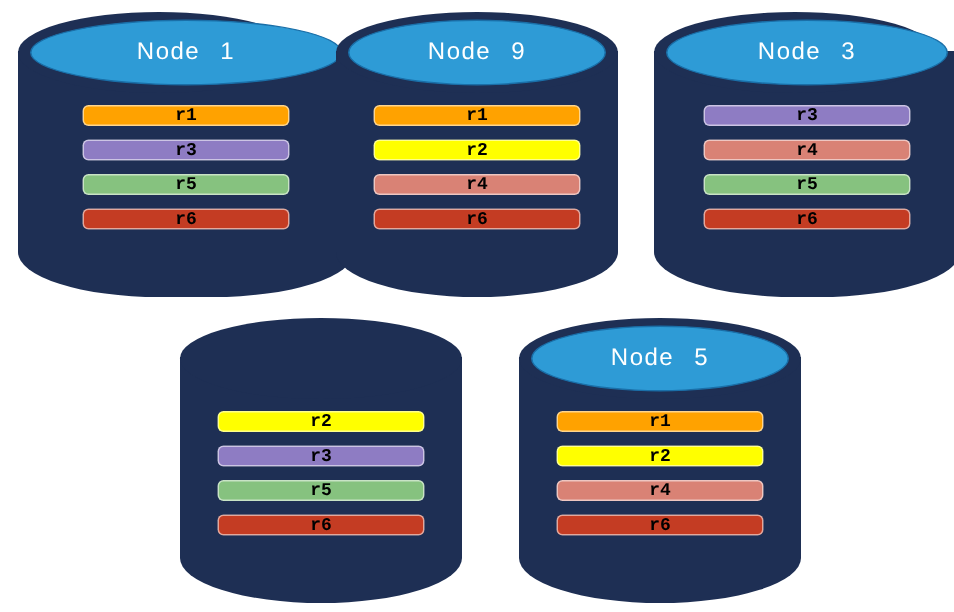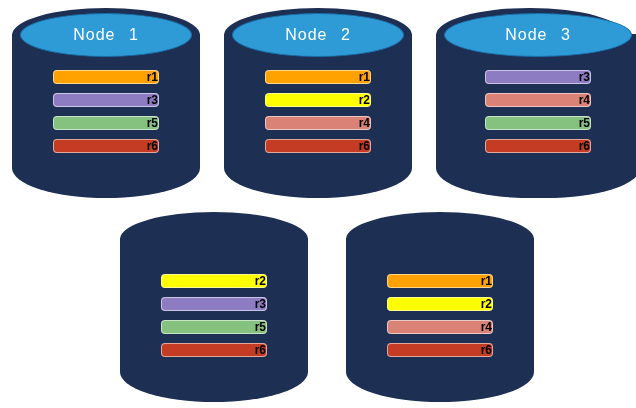--- a/index.html
+++ b/index.html
@@ -66,42 +66,43 @@
     position: absolute;
     top: 62px;
     left: 0;
     right: 0;
     display: flex;
     flex-direction: column;
     align-items: center;
     gap: 9px;
   }
   .bar {
-    width: 106px;
+    width: 138px;
     height: 14px;
     box-sizing: border-box;
     border: 1px solid rgba(255, 255, 255, 0.55);
     border-radius: 4px;
     display: flex;
     align-items: center;
-    justify-content: flex-end;
+    justify-content: center;
+    font-family: Liberation Mono, monospace;
   }
   .bar span {
     color: var(--replica-text, #000000);
     font-weight: bold;
     font-size: 12px;
     line-height: 1;
   }
 </style>
 </head>
 <body>
 
 <div id="canvas">
 
-  <div class="cyl" style="left:12px; top:8px;">
+  <div class="cyl" style="left:12px; top:8px;padding-left:36px;">
     <div class="cyl-body"></div>
     <div class="cyl-top-rim"></div>
     <div class="cyl-top-face">
       <span class="cyl-title">Node 1</span>
     </div>
     <div class="bars">
       <div class="bar" style="background: rgb(255, 162, 0);">
           <span>r1</span>
         </div>
       <div class="bar" style="background: rgb(142, 124, 195);">
@@ -113,21 +114,21 @@
       <div class="bar" style="background: rgb(196, 60, 35);">
           <span>r6</span>
         </div>
     </div>
   </div>
 
   <div class="cyl" style="left:224px; top:8px;">
     <div class="cyl-body"></div>
     <div class="cyl-top-rim"></div>
     <div class="cyl-top-face">
-      <span class="cyl-title">Node 2</span>
+      <span class="cyl-title">Node 9</span>
     </div>
     <div class="bars">
       <div class="bar" style="background: rgb(255, 162, 0);">
           <span>r1</span>
         </div>
       <div class="bar" style="background: rgb(255, 255, 0);">
           <span>r2</span>
         </div>
       <div class="bar" style="background: rgb(217, 130, 117);">
           <span>r4</span>
@@ -175,20 +176,23 @@
         </div>
       <div class="bar" style="background: rgb(196, 60, 35);">
           <span>r6</span>
         </div>
     </div>
   </div>
 
   <div class="cyl" style="left:346px; top:212px;">
     <div class="cyl-body"></div>
     <div class="cyl-top-rim"></div>
+    <div class="cyl-top-face">
+      <span class="cyl-title">Node 5</span>
+    </div>
     <div class="bars">
       <div class="bar" style="background: rgb(255, 162, 0);">
           <span>r1</span>
         </div>
       <div class="bar" style="background: rgb(255, 255, 0);">
           <span>r2</span>
         </div>
       <div class="bar" style="background: rgb(217, 130, 117);">
           <span>r4</span>
         </div>

